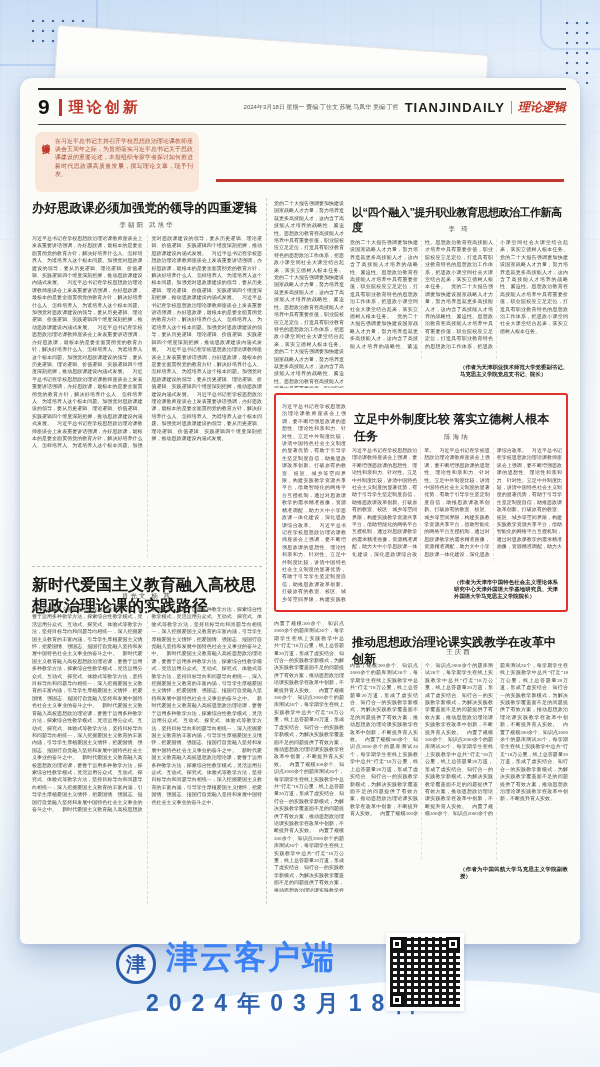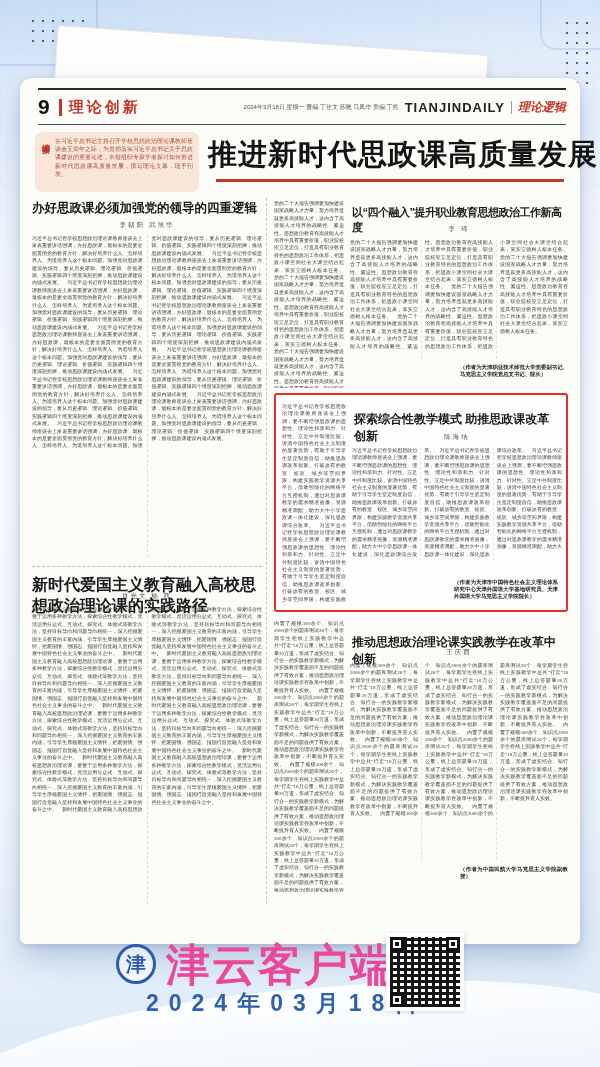--- a/index.html
+++ b/index.html
@@ -52,21 +52,21 @@
   .cols3{column-count:3;column-gap:7px;column-rule:1px dashed #e2e2e2;}
   .attr{font-size:5.4px;line-height:7px;font-weight:700;color:#222;text-align:justify;
         font-family:"Liberation Serif",serif;}
   .vdivider{left:246px;top:120px;height:706px;border-left:1px dashed #c9c9c9;}
   .hdivider{left:12px;top:488px;width:230px;border-top:1px dashed #bbb;}
   .redbox{left:254px;top:315px;width:294px;height:219px;border:2px solid #e23128;border-radius:3px;background:#fffdfb;box-sizing:border-box;}
   
   .f-icon{left:116px;top:944px;width:40px;height:40px;border:3px solid #2b5cab;border-radius:50%;
           display:flex;align-items:center;justify-content:center;box-sizing:border-box;background:rgba(255,255,255,.6);}
   .f-icon span{font-size:20px;font-weight:800;color:#2b5cab;}
-  .f-brand{left:166px;top:936px;font-size:44px;font-weight:800;color:#ec4899;letter-spacing:2px;}
+  .f-brand{left:166px;top:936px;font-size:32px;font-weight:800;color:#3b82f6;letter-spacing:2px;}
   .f-date{left:146px;top:988px;font-size:23px;font-weight:700;color:#2f62ad;letter-spacing:10px;}
   .qr{left:386px;top:933px;width:78px;height:78px;background:#fff;padding:4px;box-sizing:border-box;box-shadow:0 1px 4px rgba(60,90,150,.2);}
   .qr-inner{position:relative;width:100%;height:100%;
     background:repeating-linear-gradient(0deg,#161616 0 3px,transparent 3px 6px),
                repeating-linear-gradient(90deg,#161616 0 3px,#fff 3px 7px);}
   .finder{position:absolute;width:14px;height:14px;border:3px solid #111;background:#fff;box-sizing:border-box;}
   .finder::after{content:"";position:absolute;left:2px;top:2px;width:4px;height:4px;background:#111;}
   .finder.tl{left:0;top:0;} .finder.tr{right:0;top:0;} .finder.bl{left:0;bottom:0;}
 </style>
 </head>
@@ -96,21 +96,20 @@
         <span class="mast-cn">理论逻辑</span>
       </span>
     </div>
     <div class="abs rule-2"></div>
 
     <div class="abs note">
       <span class="note-label">编者按</span>
       <span class="note-text">在习近平总书记主持召开学校思想政治理论课教师座谈会五周年之际，为贯彻落实习近平总书记关于思政课建设的重要论述，本报组织专家学者探讨如何推进新时代思政课高质量发展，撰写理论文章，现予刊发。</span>
     </div>
 
-    <div class="abs headline">推进新时代思政课高质量发展</div>
     <div class="abs headline-rule"></div>
 
     <div class="abs vdivider"></div>
 
     <div class="abs t-title" style="left:12px;top:122px;width:230px;font-size:12.5px;">办好思政课必须加强党的领导的四重逻辑</div>
     <div class="abs t-authors" style="left:12px;top:143px;width:230px;">李朝阳  武旭华</div>
     <div class="abs t-body cols2" style="left:12px;top:157px;width:230px;height:322px;">习近平总书记在学校思想政治理论课教师座谈会上发表重要讲话强调，办好思政课，最根本的是要全面贯彻党的教育方针，解决好培养什么人、怎样培养人、为谁培养人这个根本问题。加强党对思政课建设的领导，要从历史逻辑、理论逻辑、价值逻辑、实践逻辑四个维度深刻把握，推动思政课建设内涵式发展。　习近平总书记在学校思想政治理论课教师座谈会上发表重要讲话强调，办好思政课，最根本的是要全面贯彻党的教育方针，解决好培养什么人、怎样培养人、为谁培养人这个根本问题。加强党对思政课建设的领导，要从历史逻辑、理论逻辑、价值逻辑、实践逻辑四个维度深刻把握，推动思政课建设内涵式发展。　习近平总书记在学校思想政治理论课教师座谈会上发表重要讲话强调，办好思政课，最根本的是要全面贯彻党的教育方针，解决好培养什么人、怎样培养人、为谁培养人这个根本问题。加强党对思政课建设的领导，要从历史逻辑、理论逻辑、价值逻辑、实践逻辑四个维度深刻把握，推动思政课建设内涵式发展。　习近平总书记在学校思想政治理论课教师座谈会上发表重要讲话强调，办好思政课，最根本的是要全面贯彻党的教育方针，解决好培养什么人、怎样培养人、为谁培养人这个根本问题。加强党对思政课建设的领导，要从历史逻辑、理论逻辑、价值逻辑、实践逻辑四个维度深刻把握，推动思政课建设内涵式发展。　习近平总书记在学校思想政治理论课教师座谈会上发表重要讲话强调，办好思政课，最根本的是要全面贯彻党的教育方针，解决好培养什么人、怎样培养人、为谁培养人这个根本问题。加强党对思政课建设的领导，要从历史逻辑、理论逻辑、价值逻辑、实践逻辑四个维度深刻把握，推动思政课建设内涵式发展。　习近平总书记在学校思想政治理论课教师座谈会上发表重要讲话强调，办好思政课，最根本的是要全面贯彻党的教育方针，解决好培养什么人、怎样培养人、为谁培养人这个根本问题。加强党对思政课建设的领导，要从历史逻辑、理论逻辑、价值逻辑、实践逻辑四个维度深刻把握，推动思政课建设内涵式发展。　习近平总书记在学校思想政治理论课教师座谈会上发表重要讲话强调，办好思政课，最根本的是要全面贯彻党的教育方针，解决好培养什么人、怎样培养人、为谁培养人这个根本问题。加强党对思政课建设的领导，要从历史逻辑、理论逻辑、价值逻辑、实践逻辑四个维度深刻把握，推动思政课建设内涵式发展。　习近平总书记在学校思想政治理论课教师座谈会上发表重要讲话强调，办好思政课，最根本的是要全面贯彻党的教育方针，解决好培养什么人、怎样培养人、为谁培养人这个根本问题。加强党对思政课建设的领导，要从历史逻辑、理论逻辑、价值逻辑、实践逻辑四个维度深刻把握，推动思政课建设内涵式发展。　习近平总书记在学校思想政治理论课教师座谈会上发表重要讲话强调，办好思政课，最根本的是要全面贯彻党的教育方针，解决好培养什么人、怎样培养人、为谁培养人这个根本问题。加强党对思政课建设的领导，要从历史逻辑、理论逻辑、价值逻辑、实践逻辑四个维度深刻把握，推动思政课建设内涵式发展。　</div>
 
     <div class="abs hdivider"></div>
 
@@ -119,21 +118,21 @@
     <div class="abs t-body cols2" style="left:12px;top:528px;width:230px;height:298px;">新时代爱国主义教育融入高校思想政治理论课，要善于运用多种教学方法，探索综合性教学模式，灵活运用分众式、互动式、探究式、体验式等教学方法，坚持目标导向和问题导向相统一，深入挖掘爱国主义教育的丰富内涵，引导学生厚植爱国主义情怀，把爱国情、强国志、报国行自觉融入坚持和发展中国特色社会主义事业的奋斗之中。　新时代爱国主义教育融入高校思想政治理论课，要善于运用多种教学方法，探索综合性教学模式，灵活运用分众式、互动式、探究式、体验式等教学方法，坚持目标导向和问题导向相统一，深入挖掘爱国主义教育的丰富内涵，引导学生厚植爱国主义情怀，把爱国情、强国志、报国行自觉融入坚持和发展中国特色社会主义事业的奋斗之中。　新时代爱国主义教育融入高校思想政治理论课，要善于运用多种教学方法，探索综合性教学模式，灵活运用分众式、互动式、探究式、体验式等教学方法，坚持目标导向和问题导向相统一，深入挖掘爱国主义教育的丰富内涵，引导学生厚植爱国主义情怀，把爱国情、强国志、报国行自觉融入坚持和发展中国特色社会主义事业的奋斗之中。　新时代爱国主义教育融入高校思想政治理论课，要善于运用多种教学方法，探索综合性教学模式，灵活运用分众式、互动式、探究式、体验式等教学方法，坚持目标导向和问题导向相统一，深入挖掘爱国主义教育的丰富内涵，引导学生厚植爱国主义情怀，把爱国情、强国志、报国行自觉融入坚持和发展中国特色社会主义事业的奋斗之中。　新时代爱国主义教育融入高校思想政治理论课，要善于运用多种教学方法，探索综合性教学模式，灵活运用分众式、互动式、探究式、体验式等教学方法，坚持目标导向和问题导向相统一，深入挖掘爱国主义教育的丰富内涵，引导学生厚植爱国主义情怀，把爱国情、强国志、报国行自觉融入坚持和发展中国特色社会主义事业的奋斗之中。　新时代爱国主义教育融入高校思想政治理论课，要善于运用多种教学方法，探索综合性教学模式，灵活运用分众式、互动式、探究式、体验式等教学方法，坚持目标导向和问题导向相统一，深入挖掘爱国主义教育的丰富内涵，引导学生厚植爱国主义情怀，把爱国情、强国志、报国行自觉融入坚持和发展中国特色社会主义事业的奋斗之中。　新时代爱国主义教育融入高校思想政治理论课，要善于运用多种教学方法，探索综合性教学模式，灵活运用分众式、互动式、探究式、体验式等教学方法，坚持目标导向和问题导向相统一，深入挖掘爱国主义教育的丰富内涵，引导学生厚植爱国主义情怀，把爱国情、强国志、报国行自觉融入坚持和发展中国特色社会主义事业的奋斗之中。　新时代爱国主义教育融入高校思想政治理论课，要善于运用多种教学方法，探索综合性教学模式，灵活运用分众式、互动式、探究式、体验式等教学方法，坚持目标导向和问题导向相统一，深入挖掘爱国主义教育的丰富内涵，引导学生厚植爱国主义情怀，把爱国情、强国志、报国行自觉融入坚持和发展中国特色社会主义事业的奋斗之中。　</div>
 
     <div class="abs t-body" style="left:254px;top:122px;width:70px;height:188px;">党的二十大报告强调要加快建设国家战略人才力量，努力培养造就更多高技能人才，这内含了高技能人才培养的战略性、紧迫性。思想政治教育在高技能人才培养中具有重要价值，职业院校应立足定位，打造具有职业教育特色的思想政治工作体系，把思政小课堂同社会大课堂结合起来，落实立德树人根本任务。　党的二十大报告强调要加快建设国家战略人才力量，努力培养造就更多高技能人才，这内含了高技能人才培养的战略性、紧迫性。思想政治教育在高技能人才培养中具有重要价值，职业院校应立足定位，打造具有职业教育特色的思想政治工作体系，把思政小课堂同社会大课堂结合起来，落实立德树人根本任务。　党的二十大报告强调要加快建设国家战略人才力量，努力培养造就更多高技能人才，这内含了高技能人才培养的战略性、紧迫性。思想政治教育在高技能人才培养中具有重要价值，职业院校应立足定位，打造具有职业教育特色的思想政治工作体系，把思政小课堂同社会大课堂结合起来，落实立德树人根本任务。　</div>
     <div class="abs t-title" style="left:332px;top:127px;width:214px;font-size:11px;letter-spacing:-0.5px;">以“四个融入”提升职业教育思想政治工作新高度</div>
     <div class="abs t-authors" style="left:332px;top:147px;width:214px;">李 琦</div>
     <div class="abs t-body cols3" style="left:330px;top:161px;width:218px;height:120px;">党的二十大报告强调要加快建设国家战略人才力量，努力培养造就更多高技能人才，这内含了高技能人才培养的战略性、紧迫性。思想政治教育在高技能人才培养中具有重要价值，职业院校应立足定位，打造具有职业教育特色的思想政治工作体系，把思政小课堂同社会大课堂结合起来，落实立德树人根本任务。　党的二十大报告强调要加快建设国家战略人才力量，努力培养造就更多高技能人才，这内含了高技能人才培养的战略性、紧迫性。思想政治教育在高技能人才培养中具有重要价值，职业院校应立足定位，打造具有职业教育特色的思想政治工作体系，把思政小课堂同社会大课堂结合起来，落实立德树人根本任务。　党的二十大报告强调要加快建设国家战略人才力量，努力培养造就更多高技能人才，这内含了高技能人才培养的战略性、紧迫性。思想政治教育在高技能人才培养中具有重要价值，职业院校应立足定位，打造具有职业教育特色的思想政治工作体系，把思政小课堂同社会大课堂结合起来，落实立德树人根本任务。　党的二十大报告强调要加快建设国家战略人才力量，努力培养造就更多高技能人才，这内含了高技能人才培养的战略性、紧迫性。思想政治教育在高技能人才培养中具有重要价值，职业院校应立足定位，打造具有职业教育特色的思想政治工作体系，把思政小课堂同社会大课堂结合起来，落实立德树人根本任务。　</div>
     <div class="abs attr" style="left:440px;top:286px;width:108px;">（作者为天津职业技术师范大学党委副书记、马克思主义学院党总支书记、院长）</div>
 
     <div class="abs redbox">
       <div class="abs t-body" style="left:6px;top:8px;width:64px;height:199px;">习近平总书记在学校思想政治理论课教师座谈会上强调，要不断增强思政课的思想性、理论性和亲和力、针对性。立足中外制度比较，讲清中国特色社会主义制度的显著优势，有助于引导学生坚定制度自信，助推思政课改革创新。打破原有的教室、校区、城乡等空间界限，构建实践教学资源共享平台，借助智能化的网络平台互授机制，通过对思政课教学的需求精准画像，资源精准调配，助力大中小学思政课一体化建设，深化思政课综合改革。　习近平总书记在学校思想政治理论课教师座谈会上强调，要不断增强思政课的思想性、理论性和亲和力、针对性。立足中外制度比较，讲清中国特色社会主义制度的显著优势，有助于引导学生坚定制度自信，助推思政课改革创新。打破原有的教室、校区、城乡等空间界限，构建实践教学资源共享平台，借助智能化的网络平台互授机制，通过对思政课教学的需求精准画像，资源精准调配，助力大中小学思政课一体化建设，深化思政课综合改革。　习近平总书记在学校思想政治理论课教师座谈会上强调，要不断增强思政课的思想性、理论性和亲和力、针对性。立足中外制度比较，讲清中国特色社会主义制度的显著优势，有助于引导学生坚定制度自信，助推思政课改革创新。打破原有的教室、校区、城乡等空间界限，构建实践教学资源共享平台，借助智能化的网络平台互授机制，通过对思政课教学的需求精准画像，资源精准调配，助力大中小学思政课一体化建设，深化思政课综合改革。　</div>
-      <div class="abs t-title" style="left:78px;top:16px;width:206px;font-size:12px;">探索综合性教学模式  助推思政课改革创新</div>
+      <div class="abs t-title" style="left:78px;top:16px;width:206px;font-size:12px;">立足中外制度比较  落实立德树人根本任务</div>
       <div class="abs t-authors" style="left:78px;top:38px;width:206px;">陈海纳</div>
       <div class="abs t-body cols3" style="left:76px;top:52px;width:210px;height:114px;">习近平总书记在学校思想政治理论课教师座谈会上强调，要不断增强思政课的思想性、理论性和亲和力、针对性。立足中外制度比较，讲清中国特色社会主义制度的显著优势，有助于引导学生坚定制度自信，助推思政课改革创新。打破原有的教室、校区、城乡等空间界限，构建实践教学资源共享平台，借助智能化的网络平台互授机制，通过对思政课教学的需求精准画像，资源精准调配，助力大中小学思政课一体化建设，深化思政课综合改革。　习近平总书记在学校思想政治理论课教师座谈会上强调，要不断增强思政课的思想性、理论性和亲和力、针对性。立足中外制度比较，讲清中国特色社会主义制度的显著优势，有助于引导学生坚定制度自信，助推思政课改革创新。打破原有的教室、校区、城乡等空间界限，构建实践教学资源共享平台，借助智能化的网络平台互授机制，通过对思政课教学的需求精准画像，资源精准调配，助力大中小学思政课一体化建设，深化思政课综合改革。　习近平总书记在学校思想政治理论课教师座谈会上强调，要不断增强思政课的思想性、理论性和亲和力、针对性。立足中外制度比较，讲清中国特色社会主义制度的显著优势，有助于引导学生坚定制度自信，助推思政课改革创新。打破原有的教室、校区、城乡等空间界限，构建实践教学资源共享平台，借助智能化的网络平台互授机制，通过对思政课教学的需求精准画像，资源精准调配，助力大中小学思政课一体化建设，深化思政课综合改革。　</div>
       <div class="abs attr" style="right:8px;bottom:10px;width:104px;">（作者为天津市中国特色社会主义理论体系研究中心天津外国语大学基地研究员、天津外国语大学马克思主义学院院长）</div>
     </div>
 
     <div class="abs t-body" style="left:254px;top:542px;width:70px;height:272px;">内置了规模300余个、知识点2000余个的题库测试26个，每学期学生在线上实践教学中总共“行走”18万公里，线上总答题量20万道，形成了虚实结合、知行合一的实践教学新模式，为解决实践教学覆盖面不足的问题提供了有效方案，推动思想政治理论课实践教学在改革中创新，不断提升育人实效。　内置了规模300余个、知识点2000余个的题库测试26个，每学期学生在线上实践教学中总共“行走”18万公里，线上总答题量20万道，形成了虚实结合、知行合一的实践教学新模式，为解决实践教学覆盖面不足的问题提供了有效方案，推动思想政治理论课实践教学在改革中创新，不断提升育人实效。　内置了规模300余个、知识点2000余个的题库测试26个，每学期学生在线上实践教学中总共“行走”18万公里，线上总答题量20万道，形成了虚实结合、知行合一的实践教学新模式，为解决实践教学覆盖面不足的问题提供了有效方案，推动思想政治理论课实践教学在改革中创新，不断提升育人实效。　内置了规模300余个、知识点2000余个的题库测试26个，每学期学生在线上实践教学中总共“行走”18万公里，线上总答题量20万道，形成了虚实结合、知行合一的实践教学新模式，为解决实践教学覆盖面不足的问题提供了有效方案，推动思想政治理论课实践教学在改革中创新，不断提升育人实效。　</div>
     <div class="abs t-title" style="left:332px;top:556px;width:214px;font-size:12px;">推动思想政治理论课实践教学在改革中创新</div>
     <div class="abs t-authors" style="left:332px;top:570px;width:214px;">王庆西</div>
     <div class="abs t-body cols3" style="left:330px;top:584px;width:218px;height:198px;">内置了规模300余个、知识点2000余个的题库测试26个，每学期学生在线上实践教学中总共“行走”18万公里，线上总答题量20万道，形成了虚实结合、知行合一的实践教学新模式，为解决实践教学覆盖面不足的问题提供了有效方案，推动思想政治理论课实践教学在改革中创新，不断提升育人实效。　内置了规模300余个、知识点2000余个的题库测试26个，每学期学生在线上实践教学中总共“行走”18万公里，线上总答题量20万道，形成了虚实结合、知行合一的实践教学新模式，为解决实践教学覆盖面不足的问题提供了有效方案，推动思想政治理论课实践教学在改革中创新，不断提升育人实效。　内置了规模300余个、知识点2000余个的题库测试26个，每学期学生在线上实践教学中总共“行走”18万公里，线上总答题量20万道，形成了虚实结合、知行合一的实践教学新模式，为解决实践教学覆盖面不足的问题提供了有效方案，推动思想政治理论课实践教学在改革中创新，不断提升育人实效。　内置了规模300余个、知识点2000余个的题库测试26个，每学期学生在线上实践教学中总共“行走”18万公里，线上总答题量20万道，形成了虚实结合、知行合一的实践教学新模式，为解决实践教学覆盖面不足的问题提供了有效方案，推动思想政治理论课实践教学在改革中创新，不断提升育人实效。　内置了规模300余个、知识点2000余个的题库测试26个，每学期学生在线上实践教学中总共“行走”18万公里，线上总答题量20万道，形成了虚实结合、知行合一的实践教学新模式，为解决实践教学覆盖面不足的问题提供了有效方案，推动思想政治理论课实践教学在改革中创新，不断提升育人实效。　内置了规模300余个、知识点2000余个的题库测试26个，每学期学生在线上实践教学中总共“行走”18万公里，线上总答题量20万道，形成了虚实结合、知行合一的实践教学新模式，为解决实践教学覆盖面不足的问题提供了有效方案，推动思想政治理论课实践教学在改革中创新，不断提升育人实效。　</div>
     <div class="abs attr" style="left:440px;top:788px;width:108px;">（作者为中国民航大学马克思主义学院副教授）</div>

